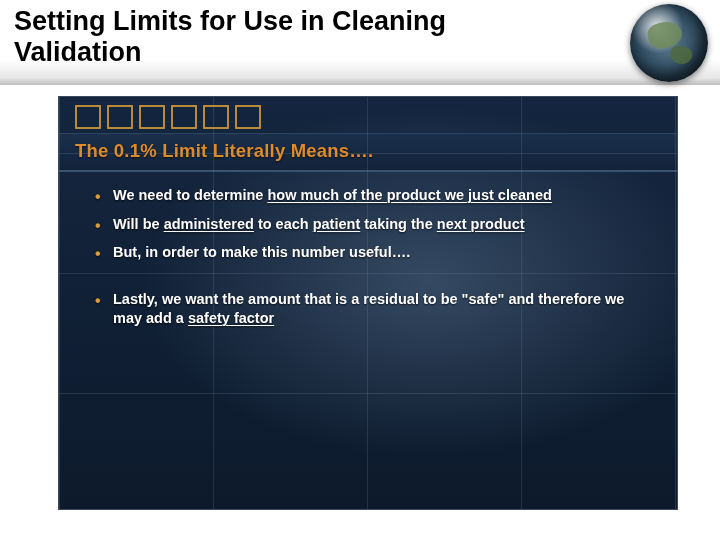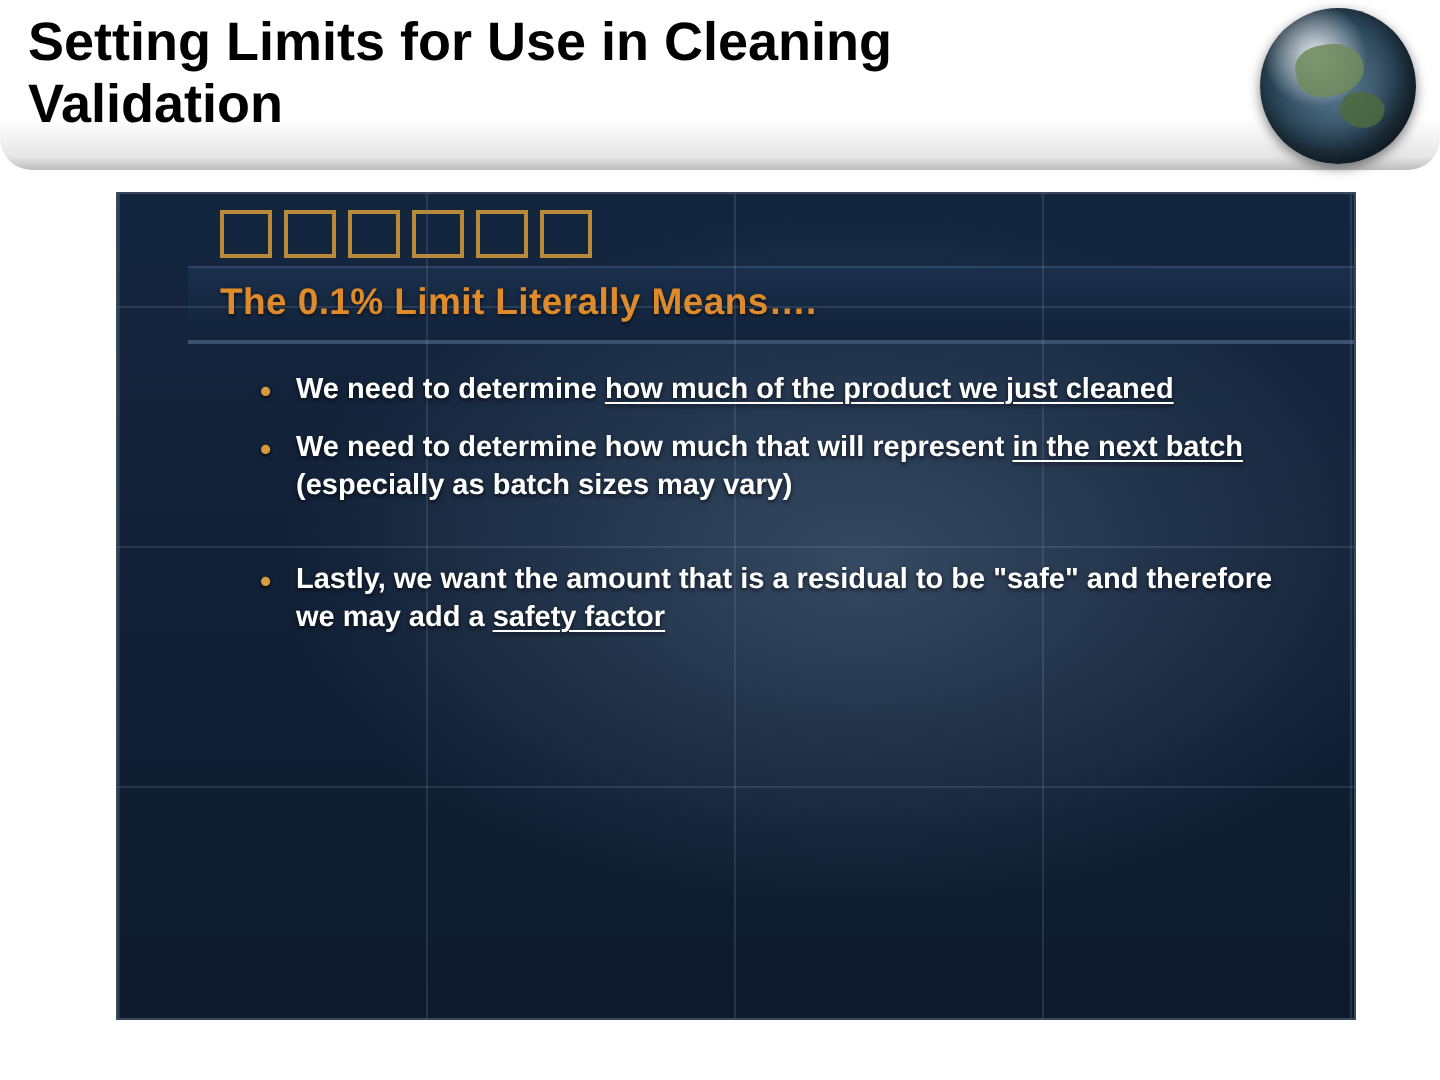--- a/index.html
+++ b/index.html
@@ -8,21 +8,20 @@
     position: relative;
     width: 720px;
     height: 540px;
     background: #fff;
   }
   .header-band {
     position: relative;
     height: 85px;
     background: linear-gradient(to bottom, #ffffff 0%, #ffffff 70%, #e6e6e6 92%, #bdbdbd 100%);
     padding: 6px 14px 0 14px;
-    border-radius: 16px;
   }
   .title {
     font-size: 27px;
     font-weight: bold;
     color: #000;
     line-height: 1.15;
     max-width: 500px;
   }
   .title .underline { }
   .globe {
@@ -56,21 +55,20 @@
 
   .inner {
     position: absolute;
     left: 58px; right: 42px; top: 96px; bottom: 30px;
     background:
       linear-gradient(rgba(15,30,55,0.0), rgba(15,30,55,0.0)),
       radial-gradient(ellipse at 60% 45%, rgba(120,150,180,0.35) 0%, rgba(25,45,75,0.0) 55%),
       linear-gradient(#14263f, #0d1a2c);
     border: 1px solid #3a4a5c;
     overflow: hidden;
-    padding-left: 35px;
   }
   
   .inner::before {
     content:"";
     position:absolute; inset:0;
     background-image:
       linear-gradient(to right, rgba(120,140,160,0.22) 1px, transparent 1px),
       linear-gradient(to bottom, rgba(120,140,160,0.22) 1px, transparent 1px);
     background-size: 154px 100%, 100% 120px;
     background-position: 0 0, 0 56px;
@@ -142,21 +140,22 @@
         <div class="small-box"></div>
         <div class="small-box"></div>
         <div class="small-box"></div>
         <div class="small-box"></div>
       </div>
     <div class="sub-header">The 0.1% Limit Literally Means….</div>
 
     <div class="bullets">
       <ul class="bl" id="group1">
           <li>We need to determine <span class="u">how much of the product we just cleaned</span></li>
-          <li>We need to determine how much that will represent <span class="u">in the next batch</span> (especially as batch sizes may vary)</li>
+          <li>Will be <span class="u">administered</span> to each <span class="u">patient</span> taking the <span class="u">next product</span></li>
+          <li>But, in order to make this number useful….</li>
         </ul>
       <div class="sep"></div>
       <ul class="bl" id="group2">
           <li>Lastly, we want the amount that is a residual to be "safe" and therefore we may add a <span class="u">safety factor</span></li>
         </ul>
     </div>
   </div>
 
 </div>
 

